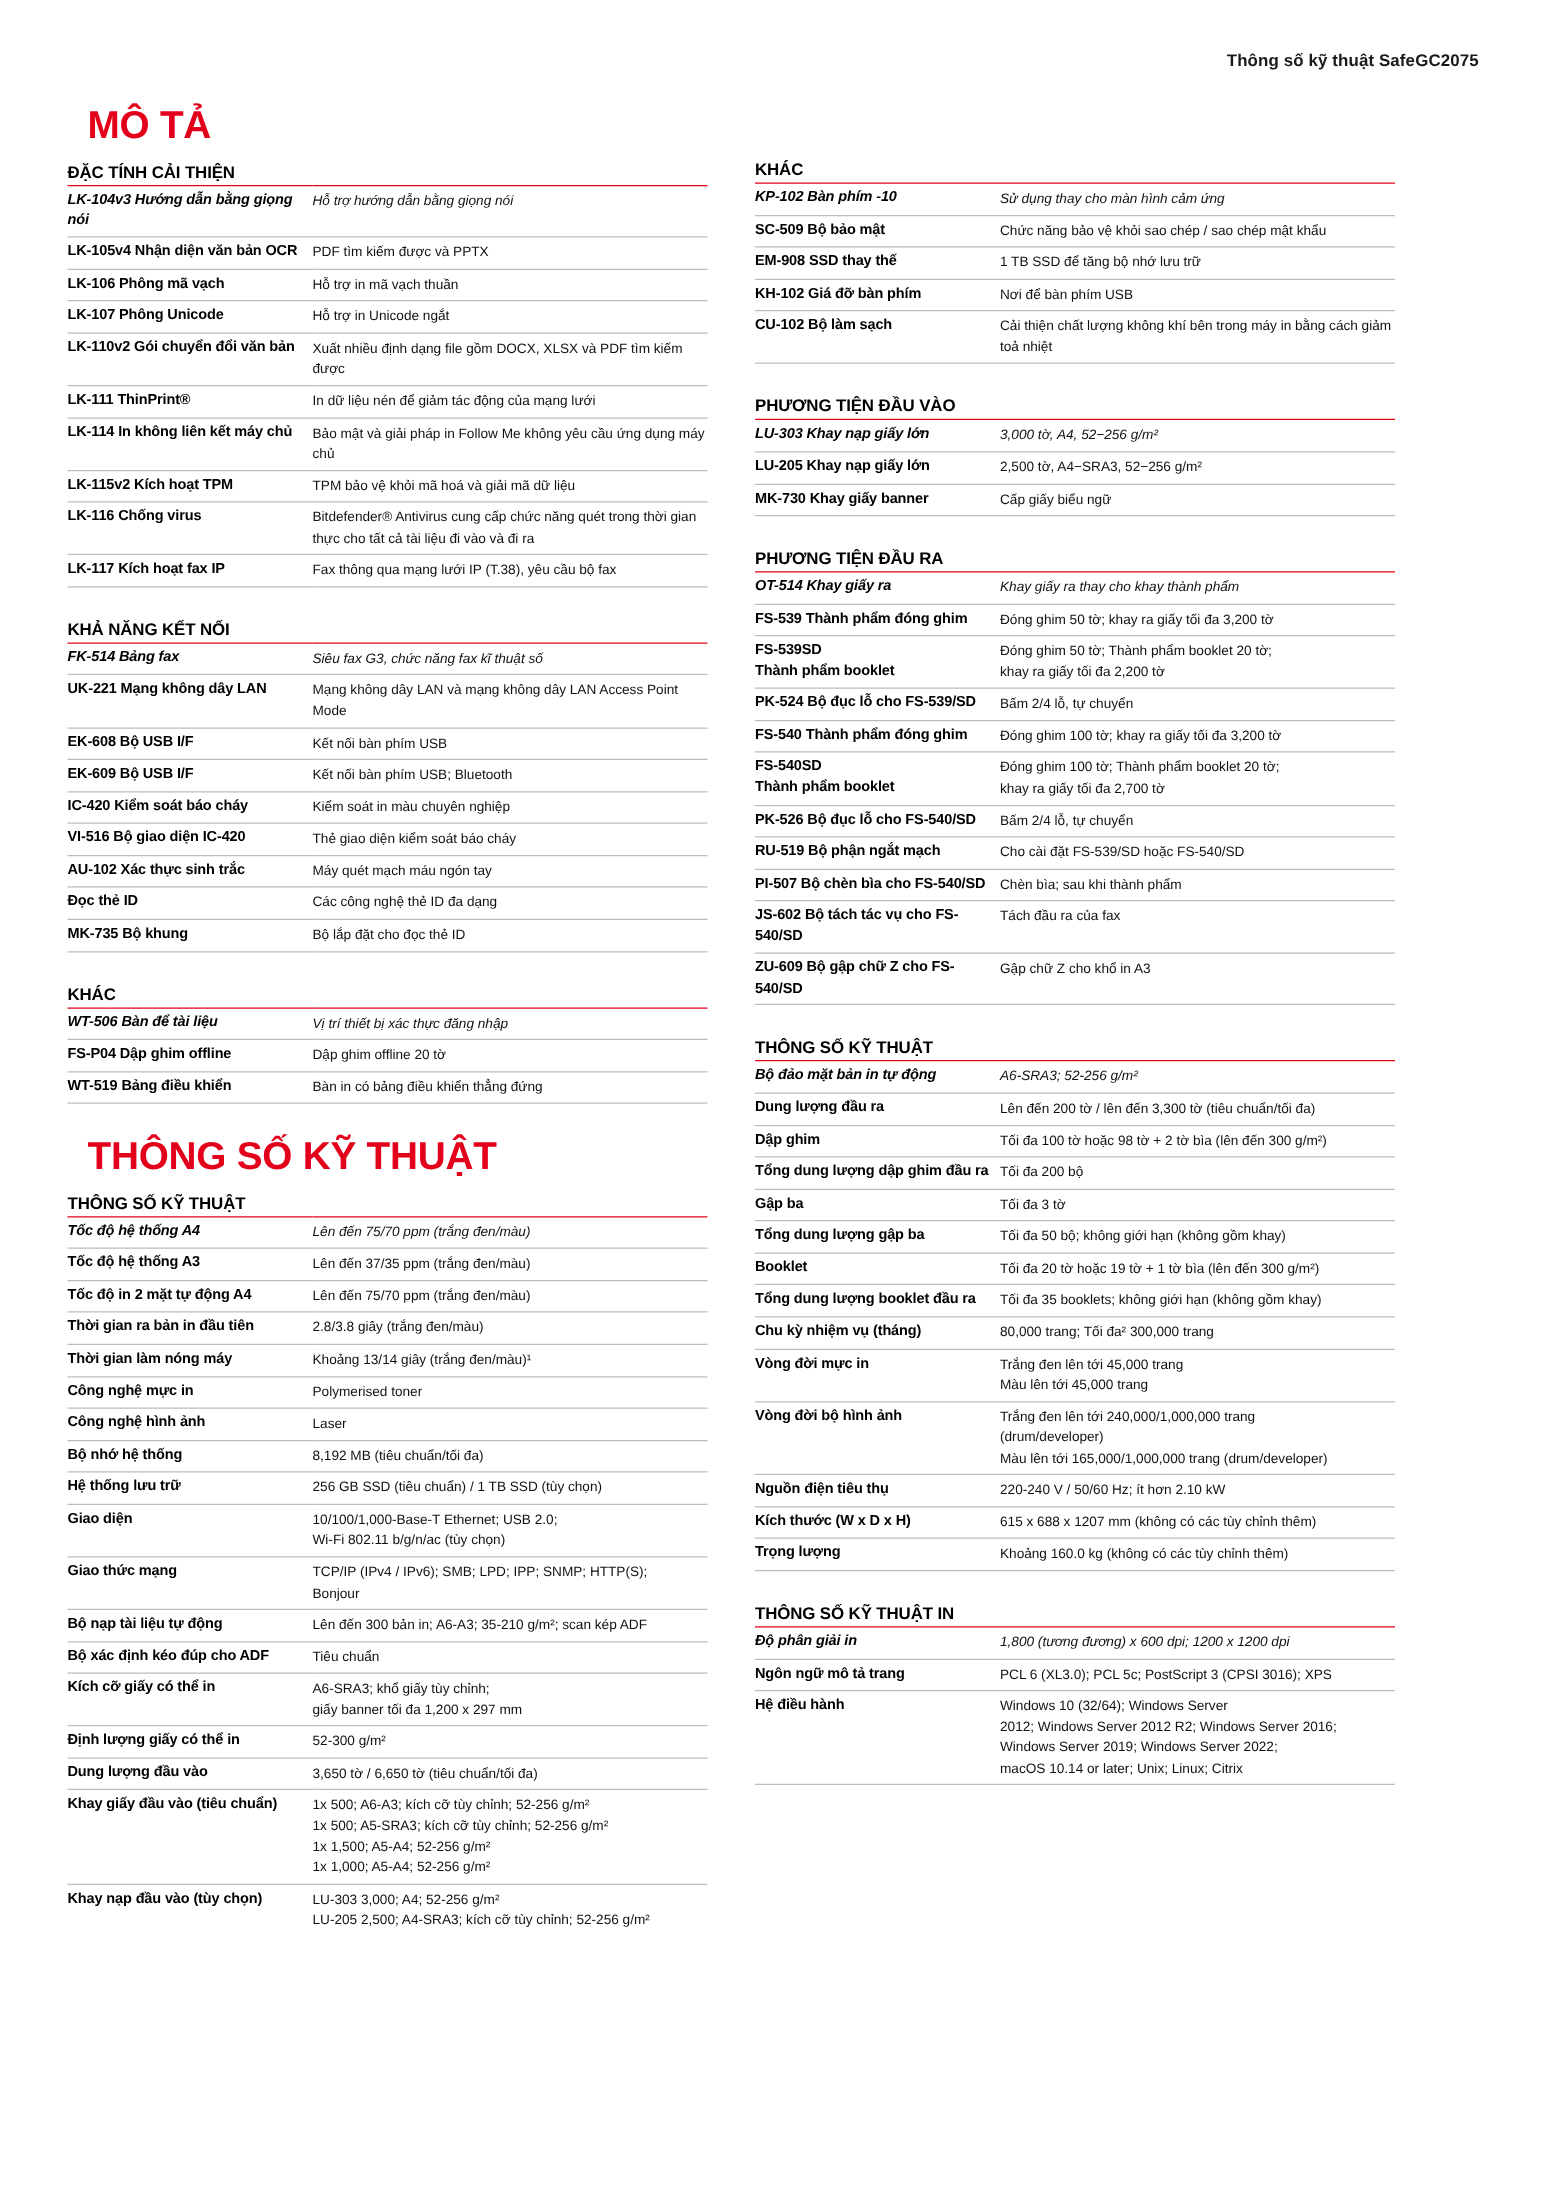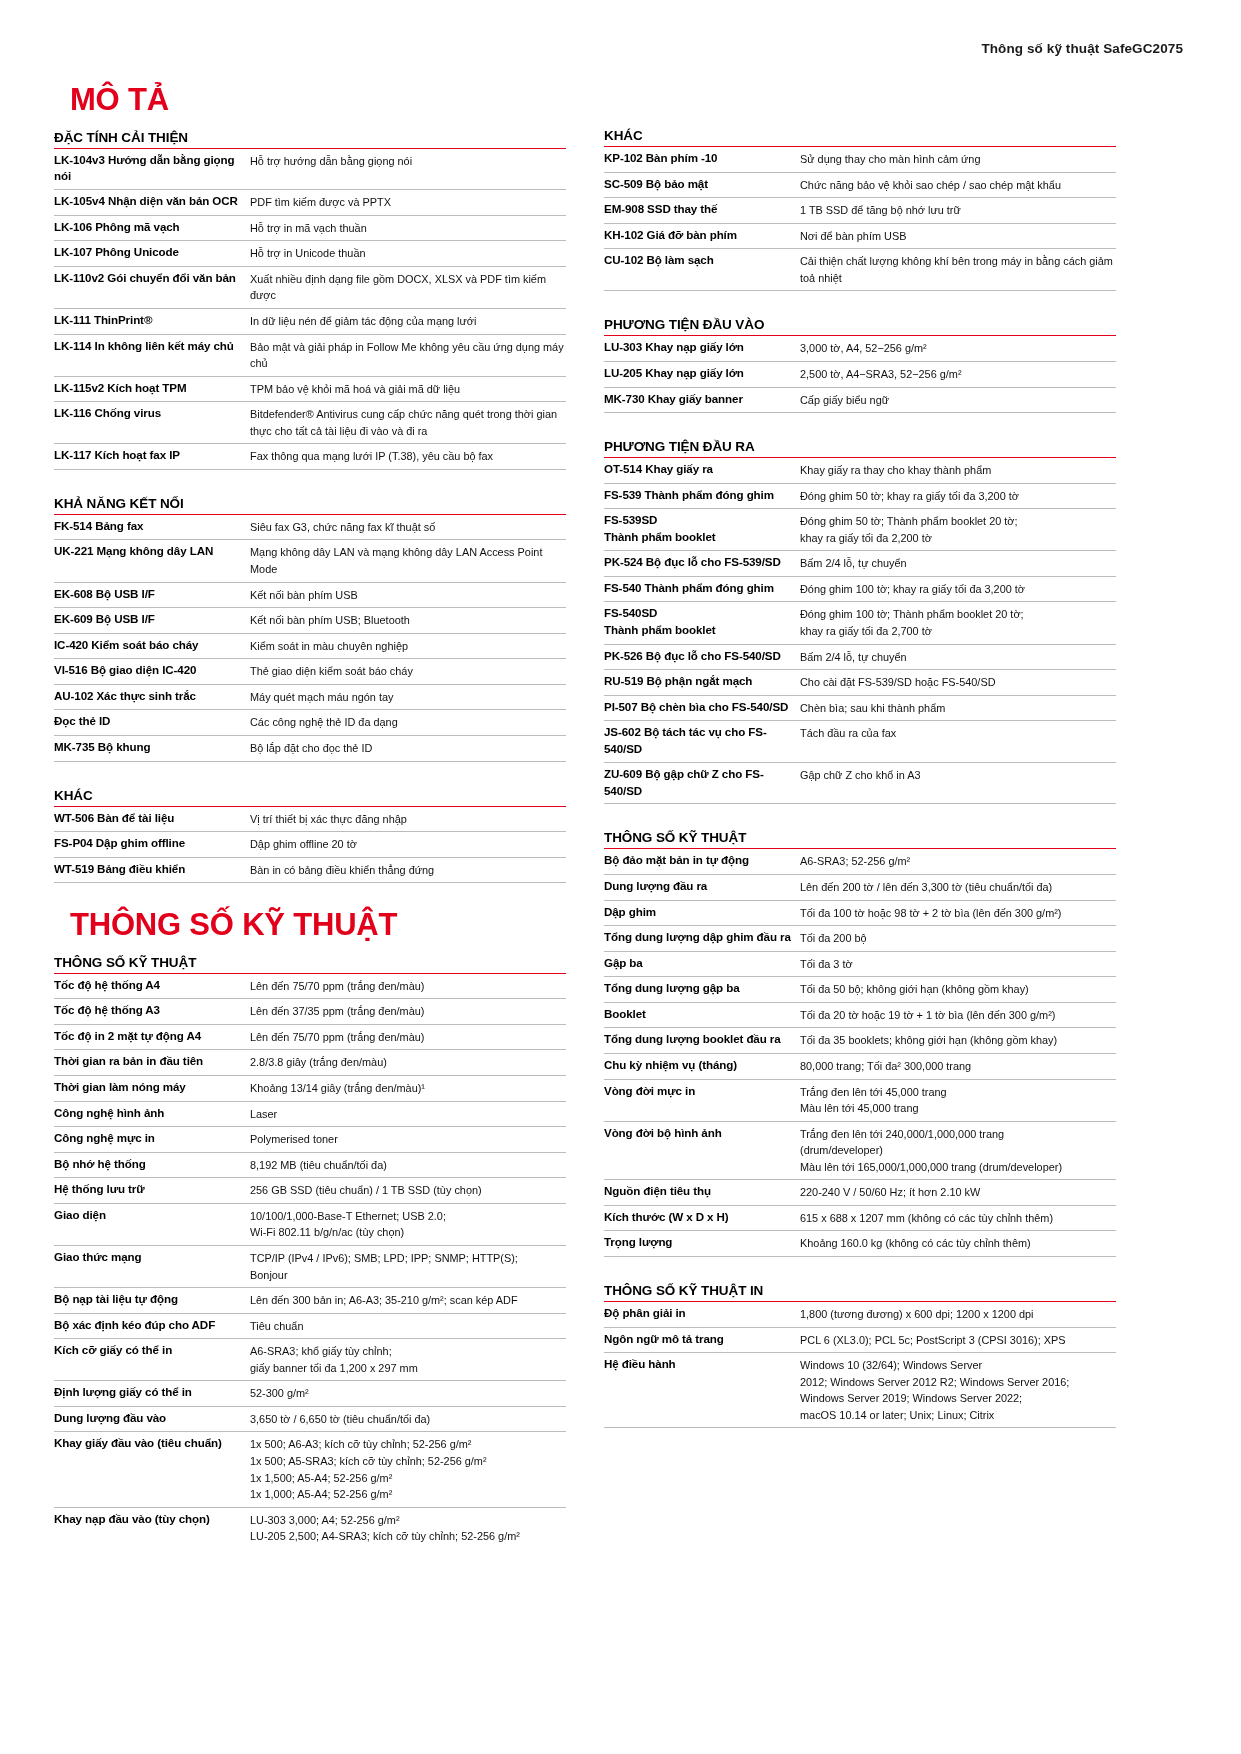--- a/index.html
+++ b/index.html
@@ -66,20 +66,21 @@
     text-transform: uppercase;
   }
   table.spec {
     width: 100%;
     border-collapse: collapse;
     table-layout: fixed;
     margin: 0 0 0 0;
   }
   table.spec tr:first-child > td {
     border-top: 1.6px solid #e2001a;
+    font-style: italic;
   }
   table.spec td {
     border-bottom: 1px solid #bcbcbc;
     padding: 3px 0 4px 0;
     vertical-align: top;
     font-size: 11.6px;
     line-height: 1.45;
   }
   table.spec td.k {
     width: 190px;
@@ -140,21 +141,21 @@
                 </td>
                 <td class="v">
                   <div>Hỗ trợ in mã vạch thuần</div>
                 </td>
               </tr>
               <tr>
                 <td class="k">
                   <div>LK-107 Phông Unicode</div>
                 </td>
                 <td class="v">
-                  <div>Hỗ trợ in Unicode thuần</div>
+                  <div>Hỗ trợ in Unicode ngắt</div>
                 </td>
               </tr>
               <tr>
                 <td class="k">
                   <div>LK-110v2 Gói chuyển đổi văn bản</div>
                 </td>
                 <td class="v">
                   <div>Xuất nhiều định dạng file gồm DOCX, XLSX và PDF tìm kiếm được</div>
                 </td>
               </tr>
@@ -355,32 +356,32 @@
               <tr>
                 <td class="k">
                   <div>Thời gian làm nóng máy</div>
                 </td>
                 <td class="v">
                   <div>Khoảng 13/14 giây (trắng đen/màu)¹</div>
                 </td>
               </tr>
               <tr>
                 <td class="k">
+                  <div>Công nghệ mực in</div>
+                </td>
+                <td class="v">
+                  <div>Polymerised toner</div>
+                </td>
+              </tr>
+              <tr>
+                <td class="k">
                   <div>Công nghệ hình ảnh</div>
                 </td>
                 <td class="v">
                   <div>Laser</div>
-                </td>
-              </tr>
-              <tr>
-                <td class="k">
-                  <div>Công nghệ mực in</div>
-                </td>
-                <td class="v">
-                  <div>Polymerised toner</div>
                 </td>
               </tr>
               <tr>
                 <td class="k">
                   <div>Bộ nhớ hệ thống</div>
                 </td>
                 <td class="v">
                   <div>8,192 MB (tiêu chuẩn/tối đa)</div>
                 </td>
               </tr>

